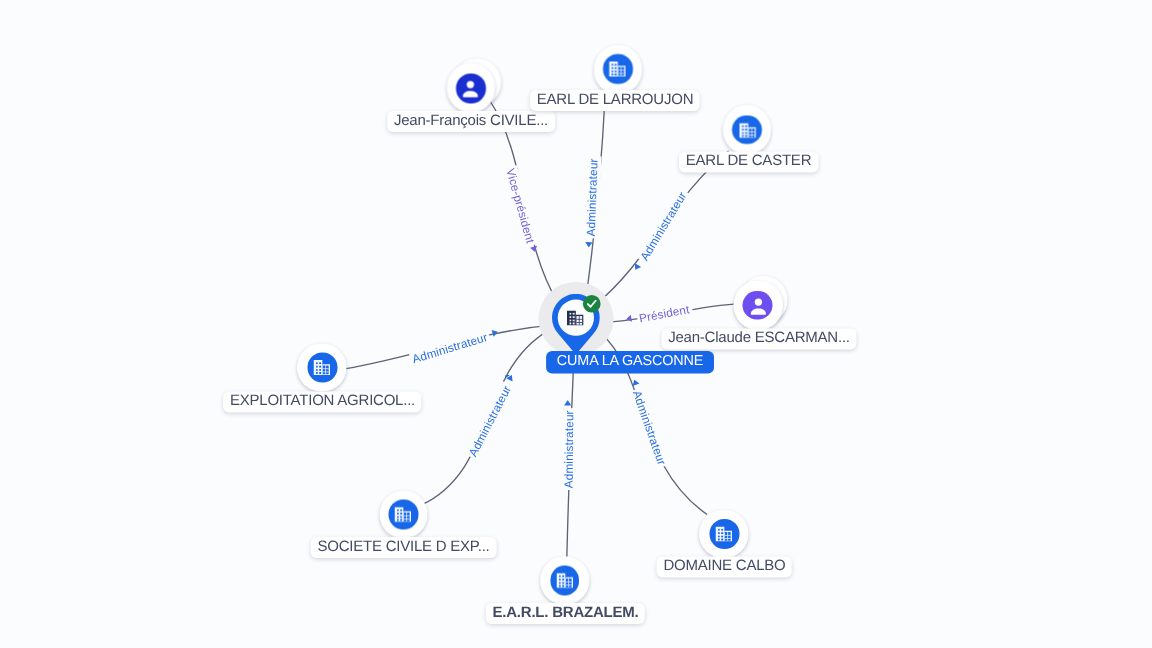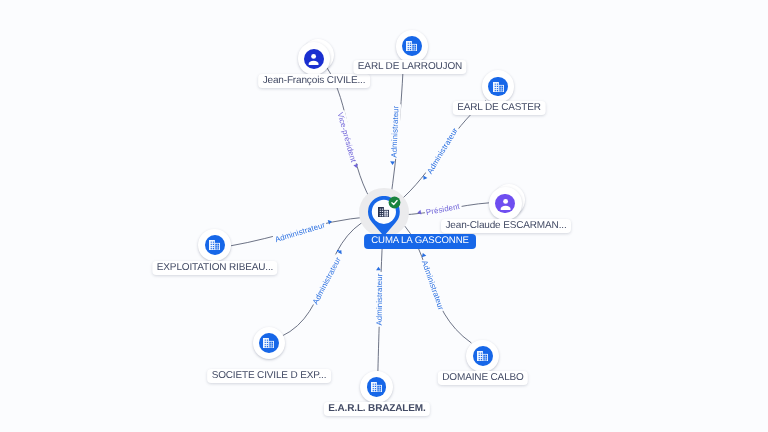--- a/index.html
+++ b/index.html
@@ -211,21 +211,21 @@
               <rect x="1.7" y="8.0" width="1.1" height="1.3"></rect>
               <rect x="3.8" y="8.0" width="1.3" height="1.3"></rect>
             </g>
             <rect x="6.3" y="3.7" width="3.8" height="5.8" fill="#1767e8"></rect>
             <rect x="7.9" y="3.7" width="0.5" height="5.8" fill="#f1f7ff"></rect>
             <rect x="6.3" y="5.6" width="3.8" height="0.5" fill="#f1f7ff"></rect>
             <rect x="6.3" y="7.7" width="3.8" height="0.5" fill="#f1f7ff"></rect>
           </svg>
         </div>
       </div>
-      <div class="nlabel" style="left: 268.7px; top: 357.5px; margin-top: 11px;">SOCIETE CIVILE D EXP...</div>
+      <div class="nlabel" style="left: 268.7px; top: 357.5px;">SOCIETE CIVILE D EXP...</div>
       <div class="node" style="left: 214.6px; top: 245px; width: 0px; height: 0px;">
         <div class="ring" style="left:-16.2px;top:-16.2px;width:32.4px;height:32.4px;"></div>
         <div class="disc" style="left:-9.9px;top:-9.9px;width:19.8px;height:19.8px;background:#1767e8">
           <svg style="display:block" width="11.1" height="10" viewBox="0 0 11.1 10">
             <path fill="#f1f7ff" d="M0 0h5.9v10H0z"></path>
             <path fill="#f1f7ff" d="M5.9 2.9h5.2v7.1H5.9z"></path>
             <g fill="#1767e8">
               <rect x="1.7" y="1.6" width="1.1" height="1.1"></rect>
               <rect x="3.8" y="1.6" width="1.3" height="1.1"></rect>
               <rect x="1.7" y="3.8" width="1.1" height="1.2"></rect>
@@ -235,21 +235,21 @@
               <rect x="1.7" y="8.0" width="1.1" height="1.3"></rect>
               <rect x="3.8" y="8.0" width="1.3" height="1.3"></rect>
             </g>
             <rect x="6.3" y="3.7" width="3.8" height="5.8" fill="#1767e8"></rect>
             <rect x="7.9" y="3.7" width="0.5" height="5.8" fill="#f1f7ff"></rect>
             <rect x="6.3" y="5.6" width="3.8" height="0.5" fill="#f1f7ff"></rect>
             <rect x="6.3" y="7.7" width="3.8" height="0.5" fill="#f1f7ff"></rect>
           </svg>
         </div>
       </div>
-      <div class="nlabel" style="left: 214.7px; top: 260.6px;">EXPLOITATION RIBEAU...</div>
+      <div class="nlabel" style="left: 214.7px; top: 260.6px;">EXPLOITATION AGRICOL...</div>
       <div class="node" style="left: 384px; top: 212px;">
         <div style="position:absolute;left:-24.8px;top:-24.3px;width:49.6px;height:49.6px;border-radius:50%;background:#ebebed"></div>
         <svg width="31.8" height="39" viewBox="0 0 31.8 39" style="position:absolute;left:-15.9px;top:-16.5px">
           <path d="M4.32 26.70 A15.9 15.9 0 1 1 27.48 26.70 L17.6 38.3 a2.3 2.3 0 0 1-3.4 0 Z" fill="#1767e8"></path>
           <circle cx="15.9" cy="15.8" r="12.1" fill="#fcfdff"></circle>
         </svg>
         <div style="position:absolute;left:-5.9px;top:-5.5px;width:11.1px;height:10px">
           <svg style="display:block" width="11.1" height="10" viewBox="0 0 11.1 10">
             <path fill="#27314e" d="M0 0h5.9v10H0z"></path>
             <path fill="#27314e" d="M5.9 2.9h5.2v7.1H5.9z"></path>

